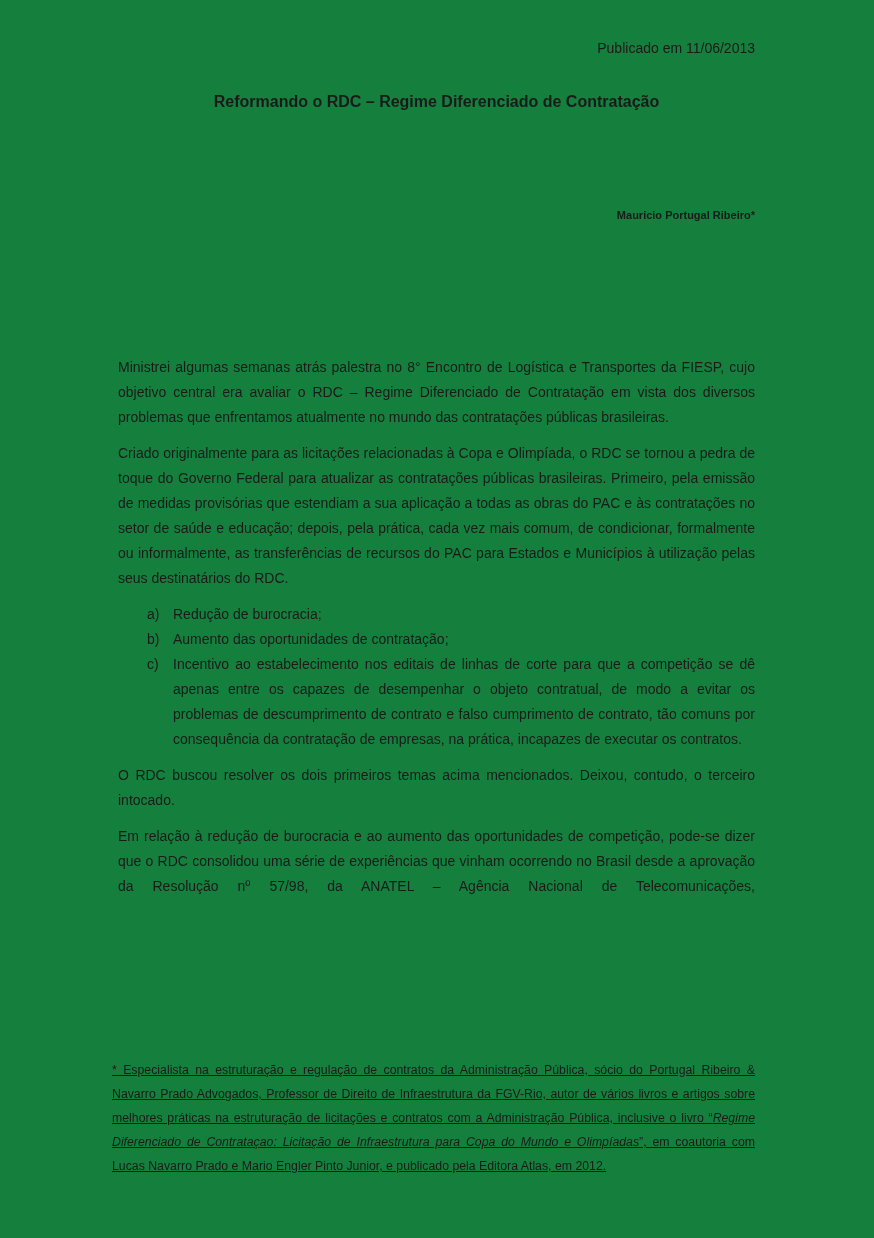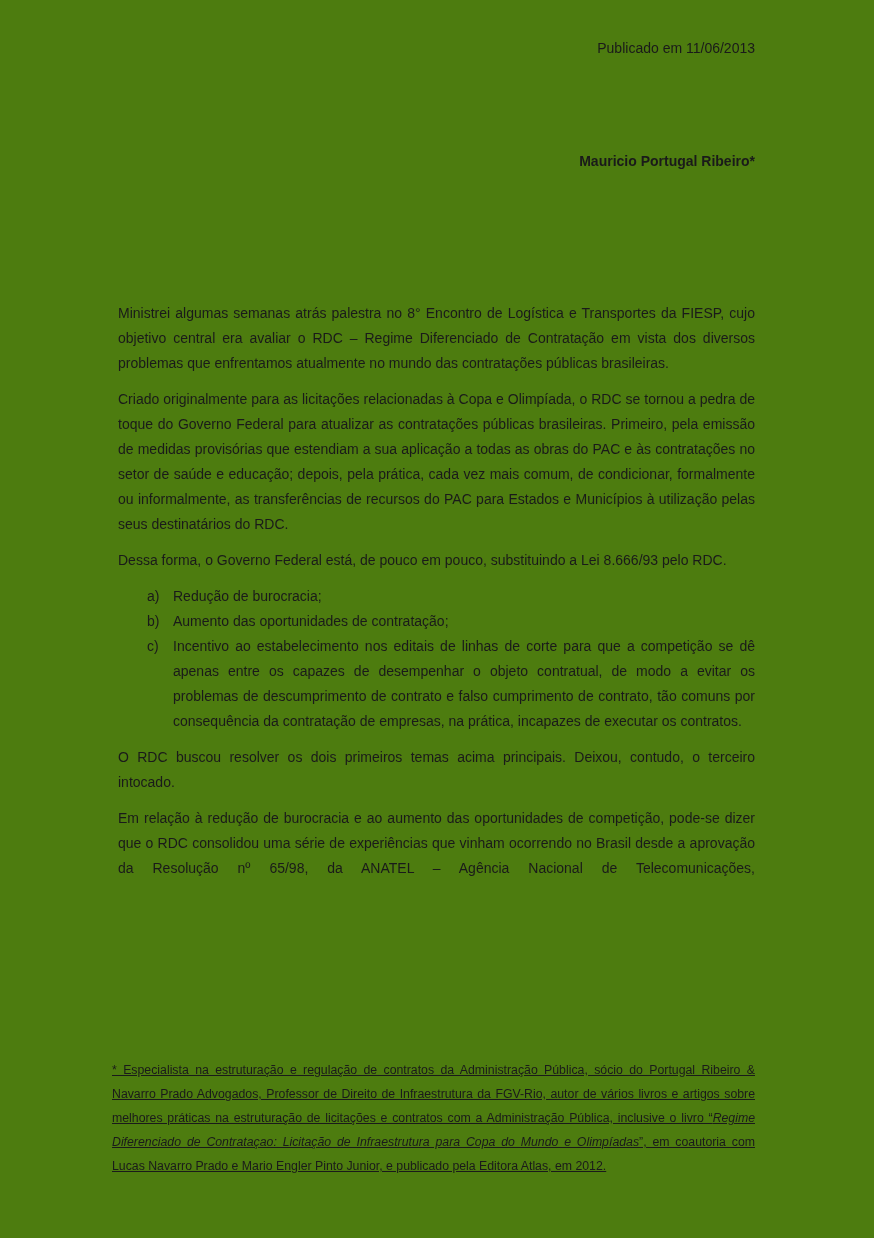--- a/index.html
+++ b/index.html
@@ -4,21 +4,21 @@
 <style>
   html, body {
     margin: 0;
     padding: 0;
     background: #ffffff;
   }
   .page {
     position: relative;
     width: 874px;
     height: 1238px;
-    background: #4d7c0f;
+    background: #15803d;
     color: #1a1a1a;
     font-family: "Liberation Sans", sans-serif;
     box-sizing: border-box;
     padding: 38px 119px 0 118px;
     overflow: hidden;
   }
   .date-line {
     text-align: right;
     font-size: 14px;
     line-height: 20px;
@@ -27,21 +27,21 @@
   .doc-title {
     margin: 34px 0 0 0;
     text-align: center;
     font-size: 16px;
     line-height: 20px;
     font-weight: bold;
   }
   .author-line {
     margin-top: 93px;
     text-align: right;
-    font-size: 14px;
+    font-size: 11px;
     line-height: 20px;
     font-weight: bold;
   }
   .doc-body {
     margin-top: 130px;
   }
   .doc-body p {
     margin: 4px 0 11px 0;
     font-size: 14px;
     line-height: 25px;
@@ -82,50 +82,50 @@
     font-style: italic;
   }
 </style>
 </head>
 <body>
 
 <div class="page">
 
   <div class="date-line">Publicado em 11/06/2013</div>
 
+  <h1 class="doc-title">Reformando o RDC – Regime Diferenciado de Contratação</h1>
 
   <div class="author-line">Mauricio Portugal Ribeiro*</div>
 
   <div class="doc-body">
 
     <p>Ministrei algumas semanas atrás palestra no 8° Encontro de Logística e Transportes da FIESP, cujo objetivo central era avaliar o RDC – Regime Diferenciado de Contratação em vista dos diversos problemas que enfrentamos atualmente no mundo das contratações públicas brasileiras.</p>
 
     <p>Criado originalmente para as licitações relacionadas à Copa e Olimpíada, o RDC se tornou a pedra de toque do Governo Federal para atualizar as contratações públicas brasileiras. Primeiro, pela emissão de medidas provisórias que estendiam a sua aplicação a todas as obras do PAC e às contratações no setor de saúde e educação; depois, pela prática, cada vez mais comum, de condicionar, formalmente ou informalmente, as transferências de recursos do PAC para Estados e Municípios à utilização pelas seus destinatários do RDC.</p>
 
-    <p>Dessa forma, o Governo Federal está, de pouco em pouco, substituindo a Lei 8.666/93 pelo RDC.</p>
 
 
     <div class="abc-list">
       <div class="abc-item">
         <span class="abc-marker">a)</span>
         <span class="abc-text">Redução de burocracia;</span>
       </div>
       <div class="abc-item">
         <span class="abc-marker">b)</span>
         <span class="abc-text">Aumento das oportunidades de contratação;</span>
       </div>
       <div class="abc-item">
         <span class="abc-marker">c)</span>
         <span class="abc-text">Incentivo ao estabelecimento nos editais de linhas de corte para que a competição se dê apenas entre os capazes de desempenhar o objeto contratual, de modo a evitar os problemas de descumprimento de contrato e falso cumprimento de contrato, tão comuns por consequência da contratação de empresas, na prática, incapazes de executar os contratos.</span>
       </div>
     </div>
 
-    <p>O RDC buscou resolver os dois primeiros temas acima principais. Deixou, contudo, o terceiro intocado.</p>
+    <p>O RDC buscou resolver os dois primeiros temas acima mencionados. Deixou, contudo, o terceiro intocado.</p>
 
-    <p class="continues">Em relação à redução de burocracia e ao aumento das oportunidades de competição, pode-se dizer que o RDC consolidou uma série de experiências que vinham ocorrendo no Brasil desde a aprovação da Resolução nº 65/98, da ANATEL – Agência Nacional de Telecomunicações,</p>
+    <p class="continues">Em relação à redução de burocracia e ao aumento das oportunidades de competição, pode-se dizer que o RDC consolidou uma série de experiências que vinham ocorrendo no Brasil desde a aprovação da Resolução nº 57/98, da ANATEL – Agência Nacional de Telecomunicações,</p>
 
   </div>
 
   <div class="footnote">
     <span>* Especialista na estruturação e regulação de contratos da Administração Pública, sócio do Portugal Ribeiro &amp; Navarro Prado Advogados, Professor de Direito de Infraestrutura da FGV-Rio, autor de vários livros e artigos sobre melhores práticas na estruturação de licitações e contratos com a Administração Pública, inclusive o livro “</span><span class="italic">Regime Diferenciado de Contrataçao: Licitação de Infraestrutura para Copa do Mundo e Olimpíadas</span><span>”, em coautoria com Lucas Navarro Prado e Mario Engler Pinto Junior, e publicado pela Editora Atlas, em 2012.</span>
   </div>
 
 </div>
 
 </body></html>

